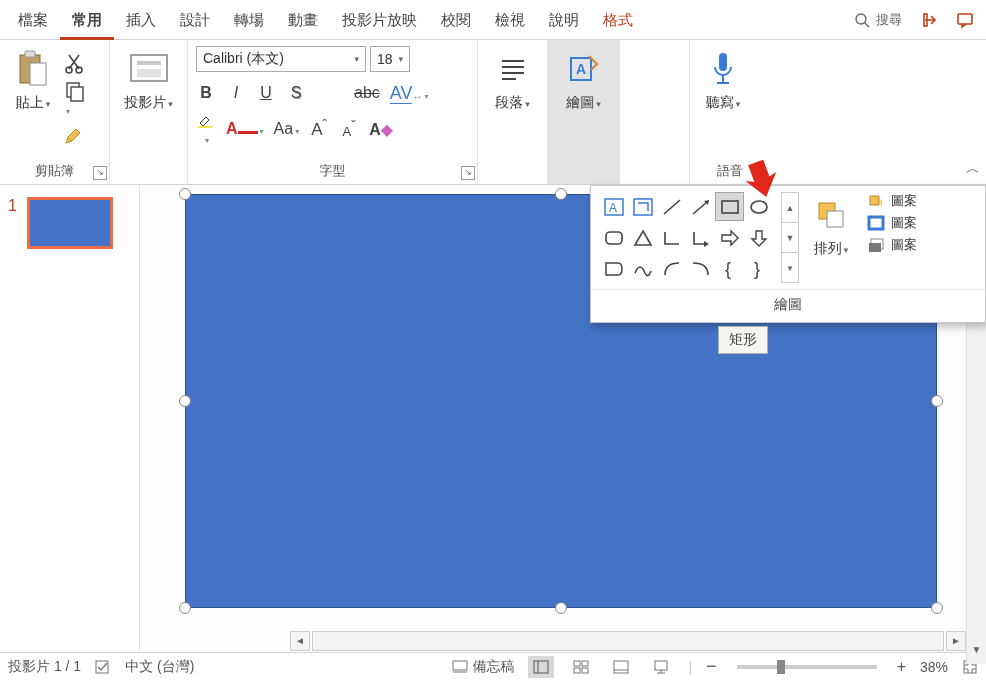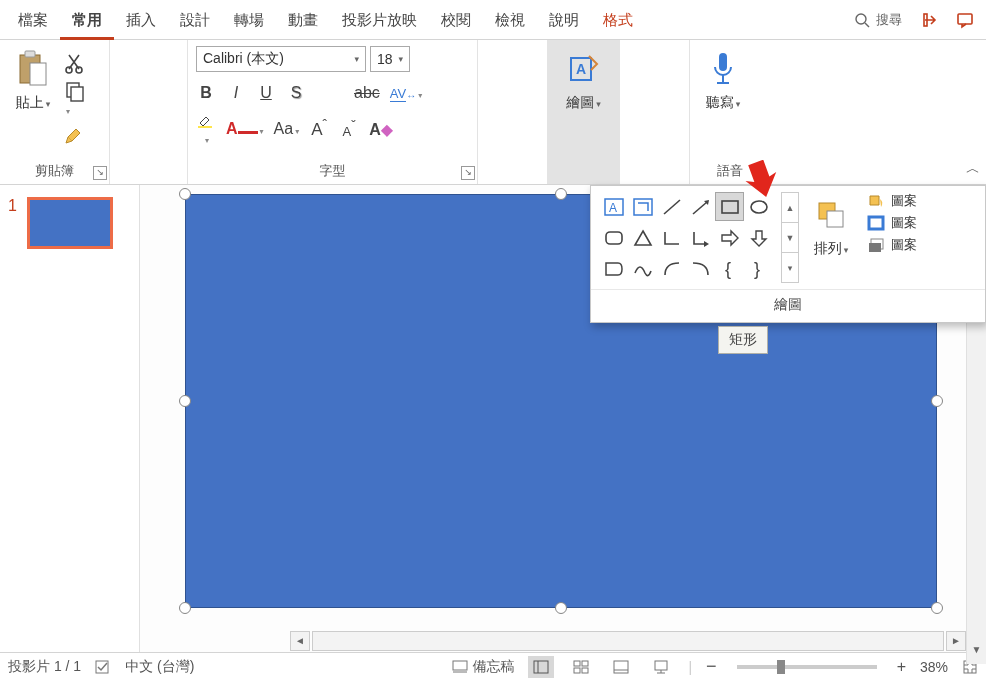--- a/index.html
+++ b/index.html
@@ -158,20 +158,32 @@
             <path d="M4 14 L12 6 L16 10 L8 18 Z" fill="#f4c152" stroke="#b88a2a"></path>
             <path d="M4 14 L2 20 L8 18" fill="#f4c152" stroke="#b88a2a"></path>
           </svg>
       </div>
     </div>
     <div class="group-label">剪貼簿</div>
     <div class="dialog-launcher">↘</div>
   </div>
 
   <div class="group" style="width:78px;">
+    <div class="group-body" style="justify-content:center;">
+      <div class="big-btn">
+        <div class="ic">
+            <svg width="40" height="32" viewBox="0 0 40 32">
+              <rect x="2" y="2" width="36" height="26" fill="#fff" stroke="#888" stroke-width="1.6"></rect>
+              <rect x="8" y="8" width="24" height="4" fill="#c9c9c9"></rect>
+              <rect x="8" y="16" width="24" height="8" fill="#e3e3e3"></rect>
+            </svg>
+          </div>
+        <div class="lbl drop">投影片</div>
+      </div>
+    </div>
     <div class="group-label">&nbsp;</div>
   </div>
 
   <div class="group" style="width:290px;">
     <div class="group-body" style="flex-direction:column; gap:6px;">
       <div class="font-row1">
         <div class="combo">
             <span>Calibri (本文)</span>
             <span class="arr">▾</span>
           </div>
@@ -179,41 +191,54 @@
             <span>18</span>
             <span class="arr">▾</span>
           </div>
       </div>
       <div class="font-row2">
         <span style="font-weight:bold;">B</span>
         <span style="font-style:italic;">I</span>
         <span class="ul">U</span>
         <span style="text-shadow:1px 1px 1px #999;">S</span>
         <span class="strike">abc</span>
-        <span class="split"><span style="border-bottom:1px solid #3a7bd5; color:#3a7bd5; font-size:13px;">AV</span><span style="color:#3a7bd5; font-size:10px;">↔</span></span>
+        <span class="split"><span style="border-bottom:1px solid #3a7bd5; color:#3a7bd5; font-size:18px;">AV</span><span style="color:#3a7bd5; font-size:10px;">↔</span></span>
       </div>
       <div class="font-row3">
         <span class="split">
             <svg width="18" height="18" viewBox="0 0 18 18">
               <path d="M4 12 L10 6 L13 9 L7 15 Z" fill="none" stroke="#444"></path>
               <rect x="2" y="15" width="14" height="2" fill="#ffe54a"></rect>
             </svg>
           </span>
         <span class="split"><span style="color:#d02a2a; font-weight:bold;">A</span><span class="color-line" style="border-color:#d02a2a;"></span></span>
         <span class="split">Aa</span>
         <span><span style="font-size:17px;">A</span><sup>ˆ</sup></span>
         <span><span style="font-size:13px;">A</span><sup>ˇ</sup></span>
         <span><span style="font-weight:bold;">A</span><span style="color:#d063c1;">◆</span></span>
       </div>
     </div>
     <div class="group-label">字型</div>
     <div class="dialog-launcher">↘</div>
   </div>
 
   <div class="group" style="width:70px;">
+    <div class="group-body" style="justify-content:center;">
+      <div class="big-btn">
+        <div class="ic">
+            <svg width="30" height="28" viewBox="0 0 30 28">
+              <line x1="4" y1="6" x2="26" y2="6" stroke="#444" stroke-width="2"></line>
+              <line x1="4" y1="12" x2="26" y2="12" stroke="#444" stroke-width="2"></line>
+              <line x1="4" y1="18" x2="26" y2="18" stroke="#444" stroke-width="2"></line>
+              <line x1="4" y1="24" x2="18" y2="24" stroke="#444" stroke-width="2"></line>
+            </svg>
+          </div>
+        <div class="lbl drop">段落</div>
+      </div>
+    </div>
     <div class="group-label">&nbsp;</div>
   </div>
 
   <div class="group" style="width:72px; background:#e3e3e3;">
     <div class="group-body" style="justify-content:center;">
       <div class="big-btn">
         <div class="ic">
             <svg width="34" height="34" viewBox="0 0 34 34">
               <rect x="4" y="6" width="20" height="22" fill="none" stroke="#3a7bd5" stroke-width="2"></rect>
               <text x="9" y="22" font-size="14" fill="#3a7bd5" font-weight="bold">A</text>

